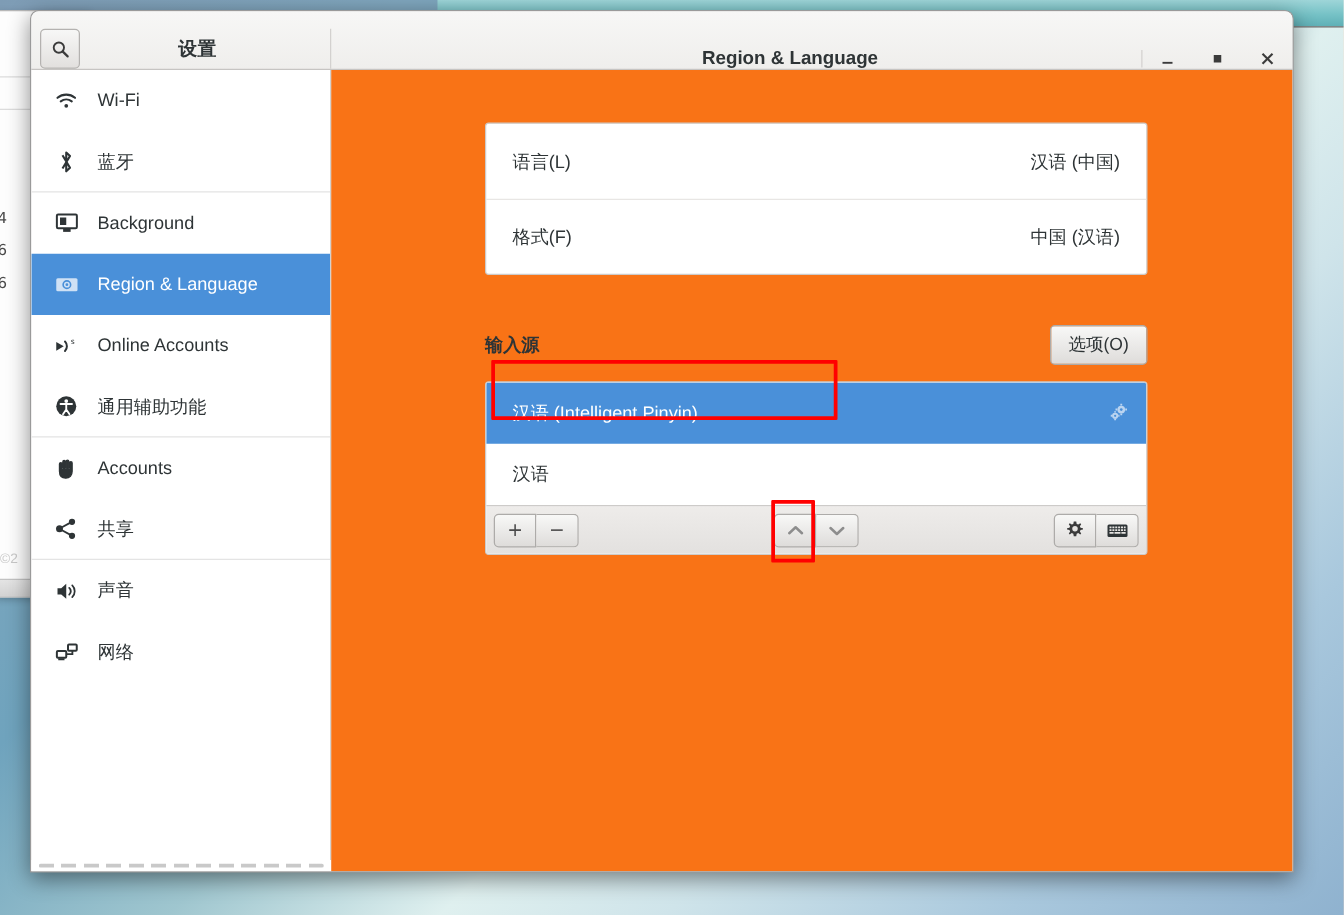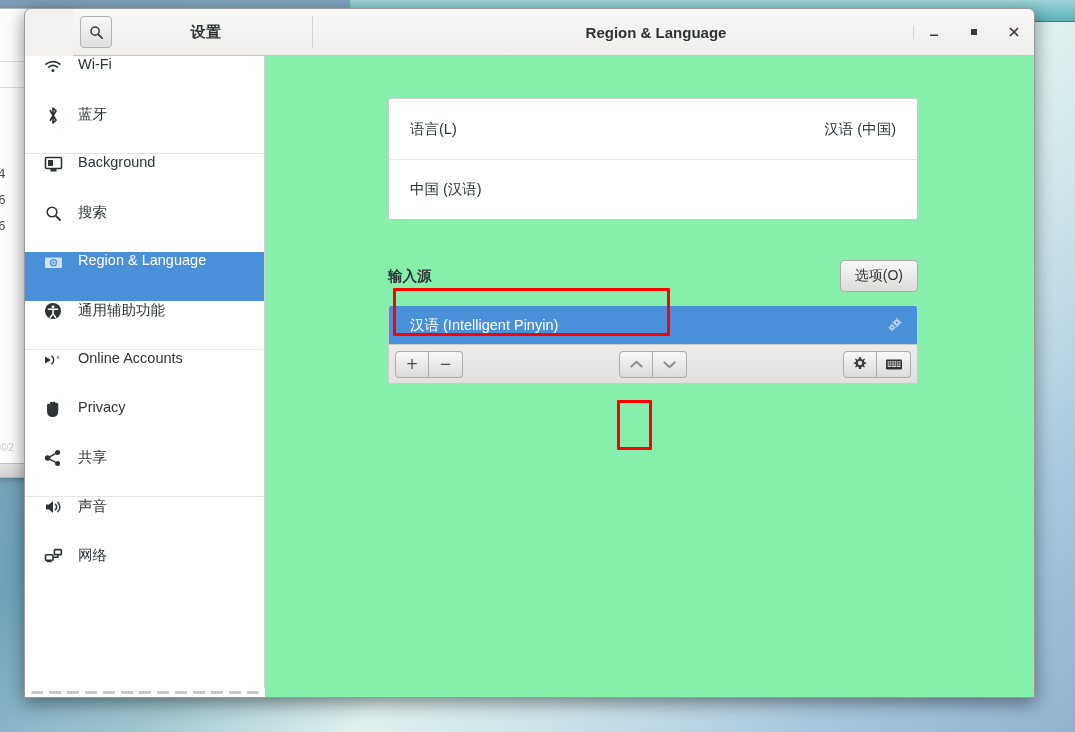--- a/index.html
+++ b/index.html
@@ -54,24 +54,23 @@
     border: 1px solid #9a9a9a;
     border-radius: 7px 7px 0 0;
     box-shadow: 0 5px 18px rgba(0,0,0,.45);
     overflow: hidden;
     display: flex; flex-direction: column;
   }
 
   
   #titlebar {
     height: 47px; flex: 0 0 47px;
-    display: flex; align-items: center;
+    display: flex; align-items: flex-end;
     background: linear-gradient(180deg,#f7f7f6 0%, #efeeec 100%);
     border-bottom: 1px solid #c6c4c2;
-    margin-left: 48px;
   }
   #titlebar-left {
     width: 240px; flex: 0 0 240px;
     display: flex; align-items: center;
     border-right: 1px solid #d3d1cf;
     position: relative;
   }
   #search-button {
     width: 32px; height: 32px; margin-left: 7px;
     background: linear-gradient(180deg,#f7f7f6,#e2e0de);
@@ -107,21 +106,21 @@
   
   #sidebar {
     width: 240px; flex: 0 0 240px;
     background: #ffffff;
     border-right: 1px solid #d3d1cf;
     display: flex; flex-direction: column;
     position: relative;
   }
   #sidebar-list { flex: 1; overflow: hidden; }
   .nav-item {
-    height: 49px; display: flex; align-items: flex-start;
+    height: 49px; display: flex; align-items: center;
     padding-left: 17px; cursor: pointer; color: #2e3436;
     font-size: 14.5px;
   }
   .nav-item.selected { background: #4a90d9; color: #ffffff; }
   .nav-item.group-end { border-bottom: 1px solid #e4e4e4; }
   .nav-icon {
     width: 22px; height: 20px; margin-right: 14px;
     display: flex; align-items: center; justify-content: center;
     flex: 0 0 22px;
   }
@@ -133,21 +132,21 @@
     display: flex; align-items: center;
   }
   #sidebar-hscroll .track {
     margin: 0 6px; flex: 1; height: 3px;
     background: repeating-linear-gradient(90deg,#c9c9c9 0 12px, #ffffff 12px 18px);
     border-radius: 2px;
   }
 
   
   #content {
-    flex: 1; background: #86efac;
+    flex: 1; background: #f97316;
     padding: 42px 0 0 0;
     position: relative;
   }
   #content-inner { width: 530px; margin-left: 123px; }
 
   .frame {
     background: #ffffff;
     border: 1px solid #cdcbc9;
     border-radius: 3px;
   }
@@ -172,21 +171,21 @@
     font-size: 14px; color: #2e3436; cursor: pointer;
     font-family: "Liberation Sans","DejaVu Sans",sans-serif;
   }
 
   
   #is-frame {
     background: #ffffff; border: 1px solid #cdcbc9; border-radius: 3px;
     overflow: hidden;
   }
   .is-row {
-    height: 38px; display: flex; align-items: center;
+    height: 49px; display: flex; align-items: center;
     padding: 0 14px 0 21px; font-size: 14.5px; color: #2e3436;
     cursor: pointer;
   }
   .is-row.selected { background: #4a90d9; color: #ffffff; }
   .is-row .is-label { flex: 1; }
   .is-row .is-gear { opacity: .85; }
   .is-row .is-gear svg { display:block; }
   #is-toolbar {
     height: 39px; display: flex; align-items: center;
     background: linear-gradient(180deg,#eeecea,#e3e1df);
@@ -300,70 +299,61 @@
             <svg width="19" height="17" viewBox="0 0 19 17">
               <rect x="1.5" y="1.5" width="16" height="11" rx="1" fill="none" stroke="#2e3436" stroke-width="1.6"></rect>
               <rect x="4" y="4" width="5" height="6" fill="#2e3436"></rect>
               <rect x="6.5" y="12.5" width="6" height="3" fill="#2e3436"></rect>
             </svg>
           </span>
           <span class="nav-label">Background</span>
         </div>
 
 
-        <div class="nav-item">
-          <span class="nav-icon">
-            <svg width="17" height="17" viewBox="0 0 17 17">
-              <circle cx="7" cy="7" r="4.8" fill="none" stroke="#2e3436" stroke-width="1.6"></circle>
-              <line x1="10.6" y1="10.6" x2="15" y2="15" stroke="#2e3436" stroke-width="1.9" stroke-linecap="round"></line>
-            </svg>
-          </span>
-          <span class="nav-label">搜索</span>
-        </div>
 
         <div class="nav-item selected">
           <span class="nav-icon">
             <svg width="19" height="15" viewBox="0 0 19 15">
               <rect x="1" y="2.5" width="17" height="10.5" rx="1.2" fill="#cfe1f5"></rect>
               <circle cx="9.5" cy="7.7" r="3" fill="none" stroke="#4a90d9" stroke-width="1.3"></circle>
               <circle cx="9.5" cy="7.7" r="1.1" fill="#4a90d9"></circle>
             </svg>
           </span>
           <span class="nav-label">Region &amp; Language</span>
         </div>
 
+        <div class="nav-item">
+          <span class="nav-icon">
+            <svg width="20" height="16" viewBox="0 0 20 16">
+              <path d="M2 4.5 L2 11.5 L8 8 Z" fill="#2e3436"></path>
+              <path d="M9 4.2a5.5 5.5 0 0 1 0 7.6" fill="none" stroke="#2e3436" stroke-width="1.6" stroke-linecap="round"></path>
+              <text x="13.5" y="6.6" font-size="6" fill="#2e3436" font-family="DejaVu Sans, sans-serif">s</text>
+            </svg>
+          </span>
+          <span class="nav-label">Online Accounts</span>
+        </div>
+
         <div class="nav-item group-end">
           <span class="nav-icon">
             <svg width="18" height="18" viewBox="0 0 18 18">
               <circle cx="9" cy="9" r="8" fill="#2e3436"></circle>
               <circle cx="9" cy="4.8" r="1.5" fill="#fff"></circle>
               <path d="M4.4 7.2h9.2M9 7.6v4M9 11.6 6.4 15.4M9 11.6 11.6 15.4" stroke="#fff" stroke-width="1.5" stroke-linecap="round" fill="none"></path>
             </svg>
           </span>
           <span class="nav-label">通用辅助功能</span>
         </div>
 
         <div class="nav-item">
           <span class="nav-icon">
-            <svg width="20" height="16" viewBox="0 0 20 16">
-              <path d="M2 4.5 L2 11.5 L8 8 Z" fill="#2e3436"></path>
-              <path d="M9 4.2a5.5 5.5 0 0 1 0 7.6" fill="none" stroke="#2e3436" stroke-width="1.6" stroke-linecap="round"></path>
-              <text x="13.5" y="6.6" font-size="6" fill="#2e3436" font-family="DejaVu Sans, sans-serif">s</text>
-            </svg>
-          </span>
-          <span class="nav-label">Online Accounts</span>
-        </div>
-
-        <div class="nav-item">
-          <span class="nav-icon">
             <svg width="17" height="18" viewBox="0 0 17 18">
               <path d="M2.6 9V5.2a1 1 0 0 1 2 0V9M5.3 9V3.4a1 1 0 0 1 2 0V9M8 9V3.1a1 1 0 0 1 2 0V9M10.7 9V4.4a1 1 0 0 1 2 0V11c0 3.3-2 5.5-5.1 5.5S2.6 14.3 2.6 11V9" fill="#2e3436" stroke="#2e3436" stroke-width="1.1"></path>
             </svg>
           </span>
-          <span class="nav-label">Privacy</span>
+          <span class="nav-label">Accounts</span>
         </div>
 
         <div class="nav-item group-end">
           <span class="nav-icon">
             <svg width="18" height="18" viewBox="0 0 18 18">
               <circle cx="13.6" cy="3.4" r="2.5" fill="#2e3436"></circle>
               <circle cx="3.6" cy="9" r="2.8" fill="#2e3436"></circle>
               <circle cx="13.6" cy="14.6" r="2.5" fill="#2e3436"></circle>
               <line x1="5.6" y1="7.8" x2="12" y2="4.3" stroke="#2e3436" stroke-width="1.5"></line>
               <line x1="5.6" y1="10.2" x2="12" y2="13.7" stroke="#2e3436" stroke-width="1.5"></line>
@@ -404,20 +394,21 @@
 
     <div id="content">
       <div id="content-inner">
 
         <div class="frame">
           <div class="frame-row">
             <span class="k">语言(L)</span>
             <span class="v">汉语 (中国)</span>
           </div>
           <div class="frame-row">
+            <span class="k">格式(F)</span>
             <span class="v">中国 (汉语)</span>
           </div>
         </div>
 
         <div class="section-head">
           <span class="section-title">输入源</span>
           <button id="options-button">选项(O)</button>
         </div>
 
         <div id="is-frame">
@@ -436,20 +427,23 @@
                   <line x1="11" y1="8.8" x2="11" y2="10.2"></line>
                   <line x1="6.4" y1="5.6" x2="7.8" y2="5.6"></line>
                   <line x1="14.2" y1="5.6" x2="15.6" y2="5.6"></line>
                   <line x1="6.1" y1="7" x2="6.1" y2="8"></line>
                   <line x1="6.1" y1="13.2" x2="6.1" y2="14.2"></line>
                   <line x1="2.6" y1="10.6" x2="3.6" y2="10.6"></line>
                   <line x1="8.6" y1="10.6" x2="9.6" y2="10.6"></line>
                 </g>
               </svg>
             </span>
+          </div>
+          <div class="is-row">
+            <span class="is-label">汉语</span>
           </div>
 
           <div id="is-toolbar">
             <div class="btn-group">
               <div class="tb-btn">+</div>
               <div class="tb-btn">−</div>
             </div>
             <div id="tb-spacer-left"></div>
             <div class="btn-group">
               <div class="tb-btn arrow">

